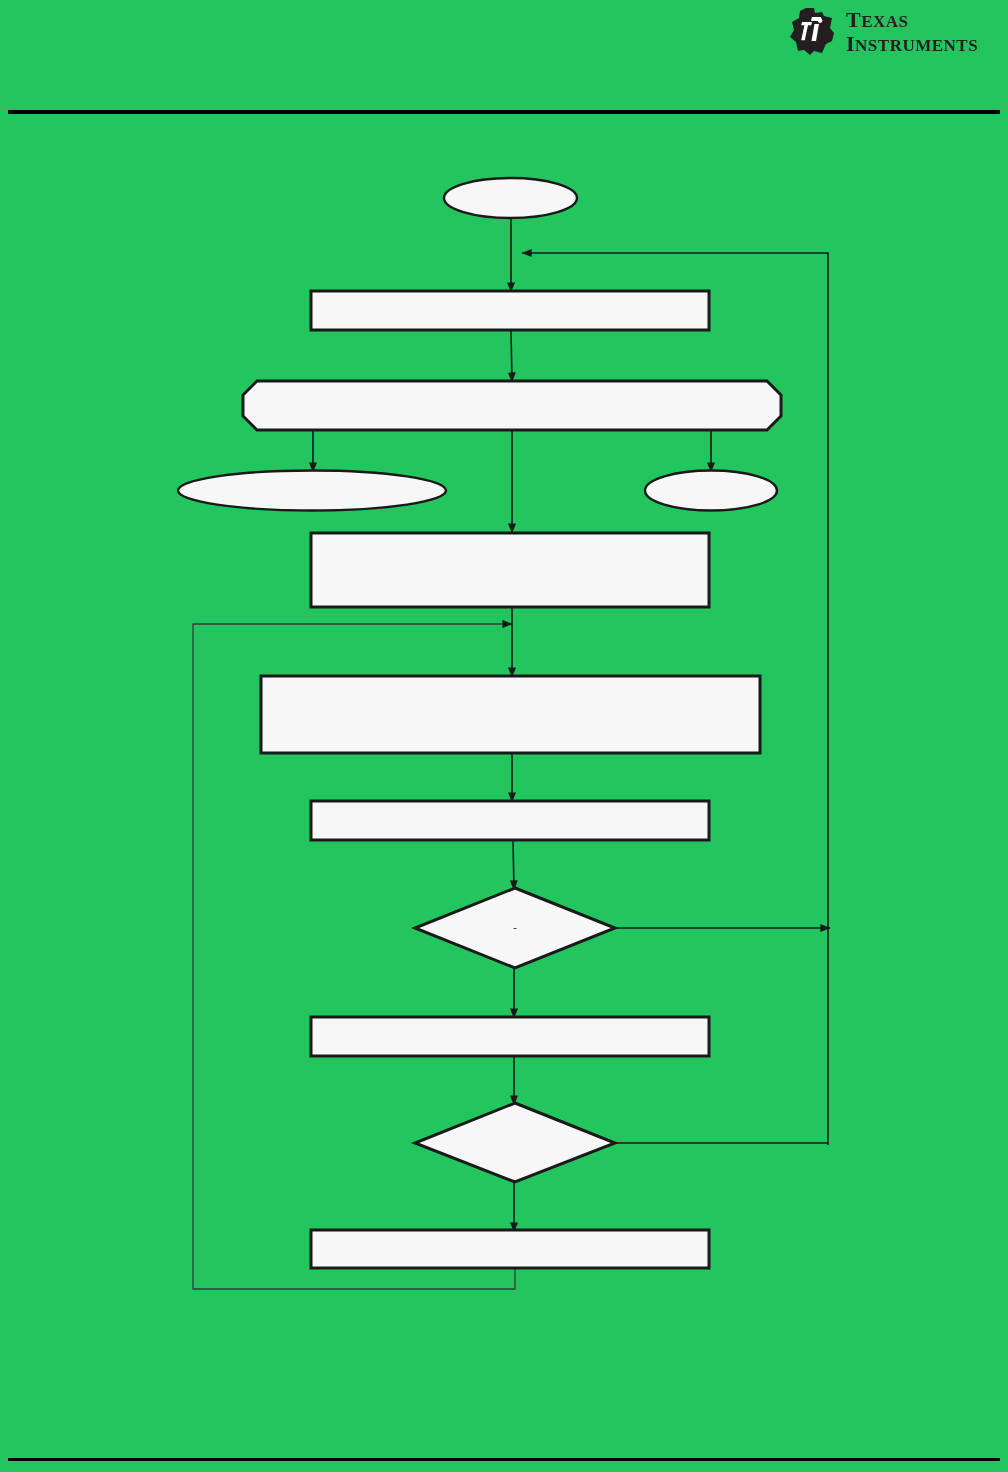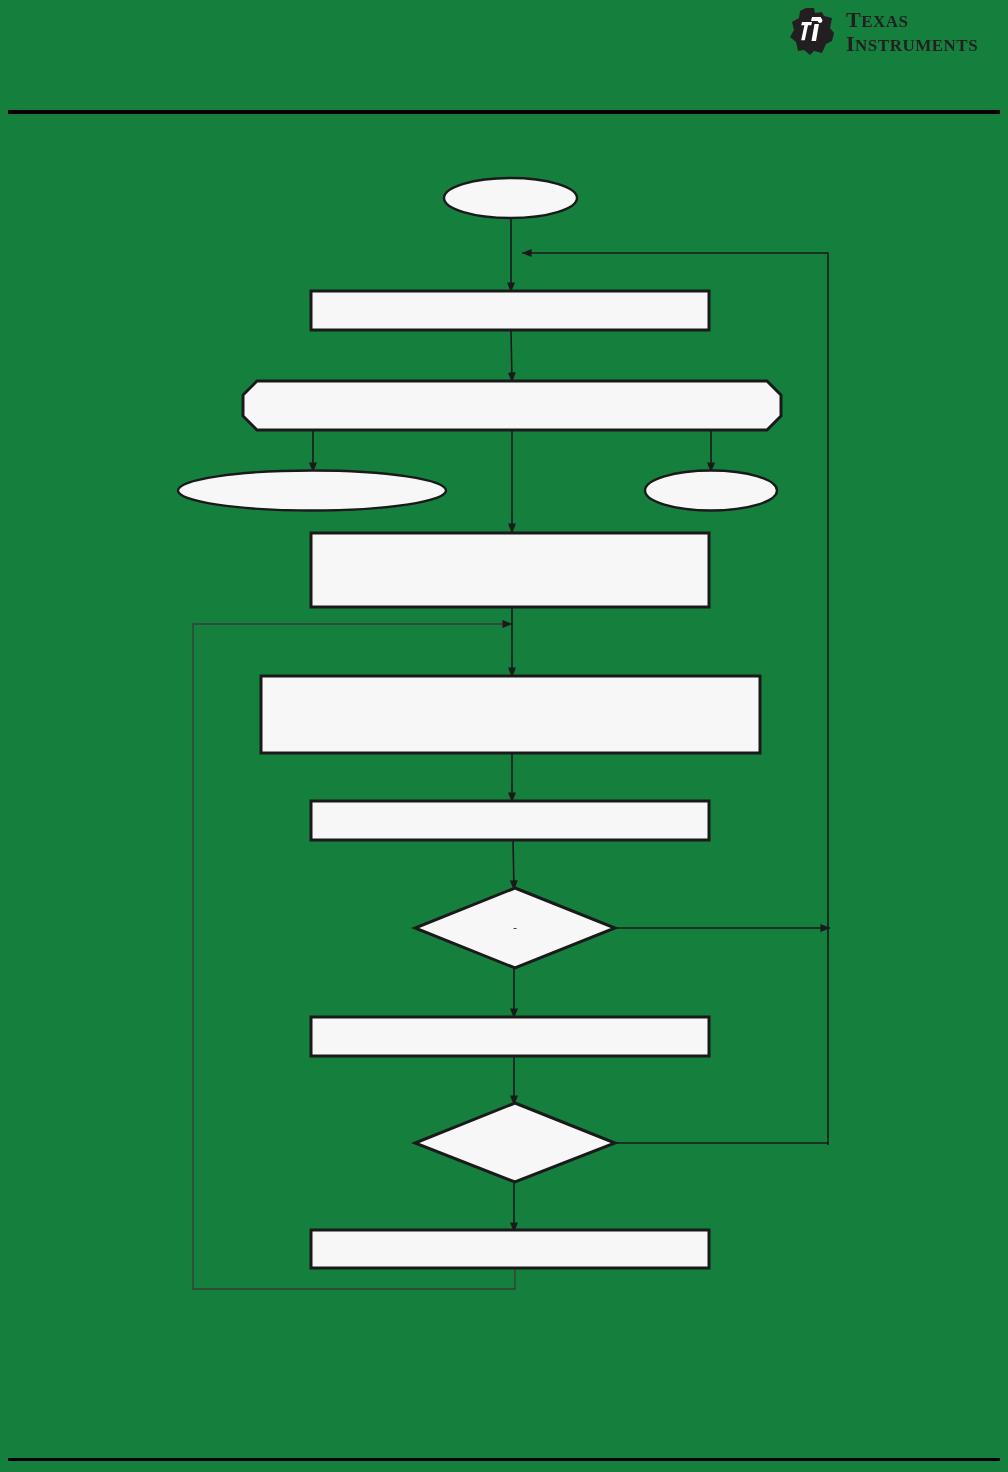--- a/index.html
+++ b/index.html
@@ -12,21 +12,21 @@
     height: 1472px;
     position: relative;
     font-family: "Liberation Serif", serif;
     overflow: hidden;
   }
   #page {
     position: absolute;
     left: 0; top: 0;
     width: 1008px;
     height: 1472px;
-    background: #15803d;
+    background: #22c55e;
   }
   
   #header-logo {
     position: absolute;
     right: 8px;
     top: 6px;
     width: 212px;
     height: 52px;
   }
   #header-rule {

